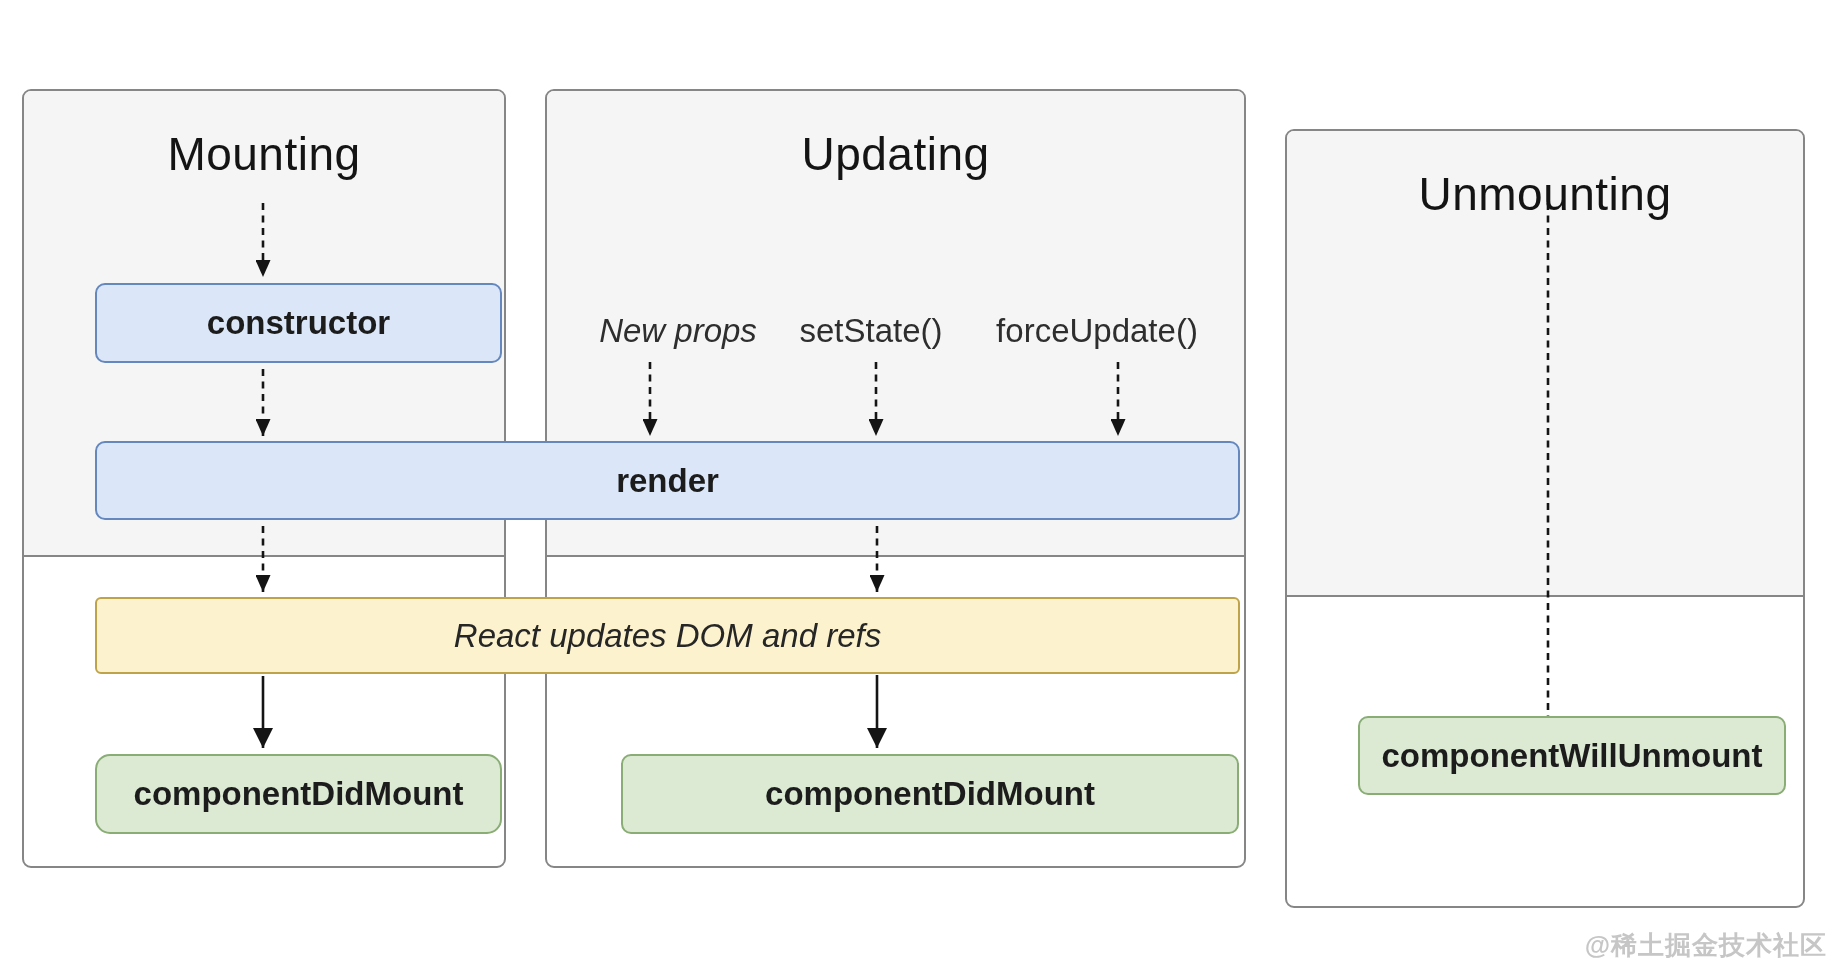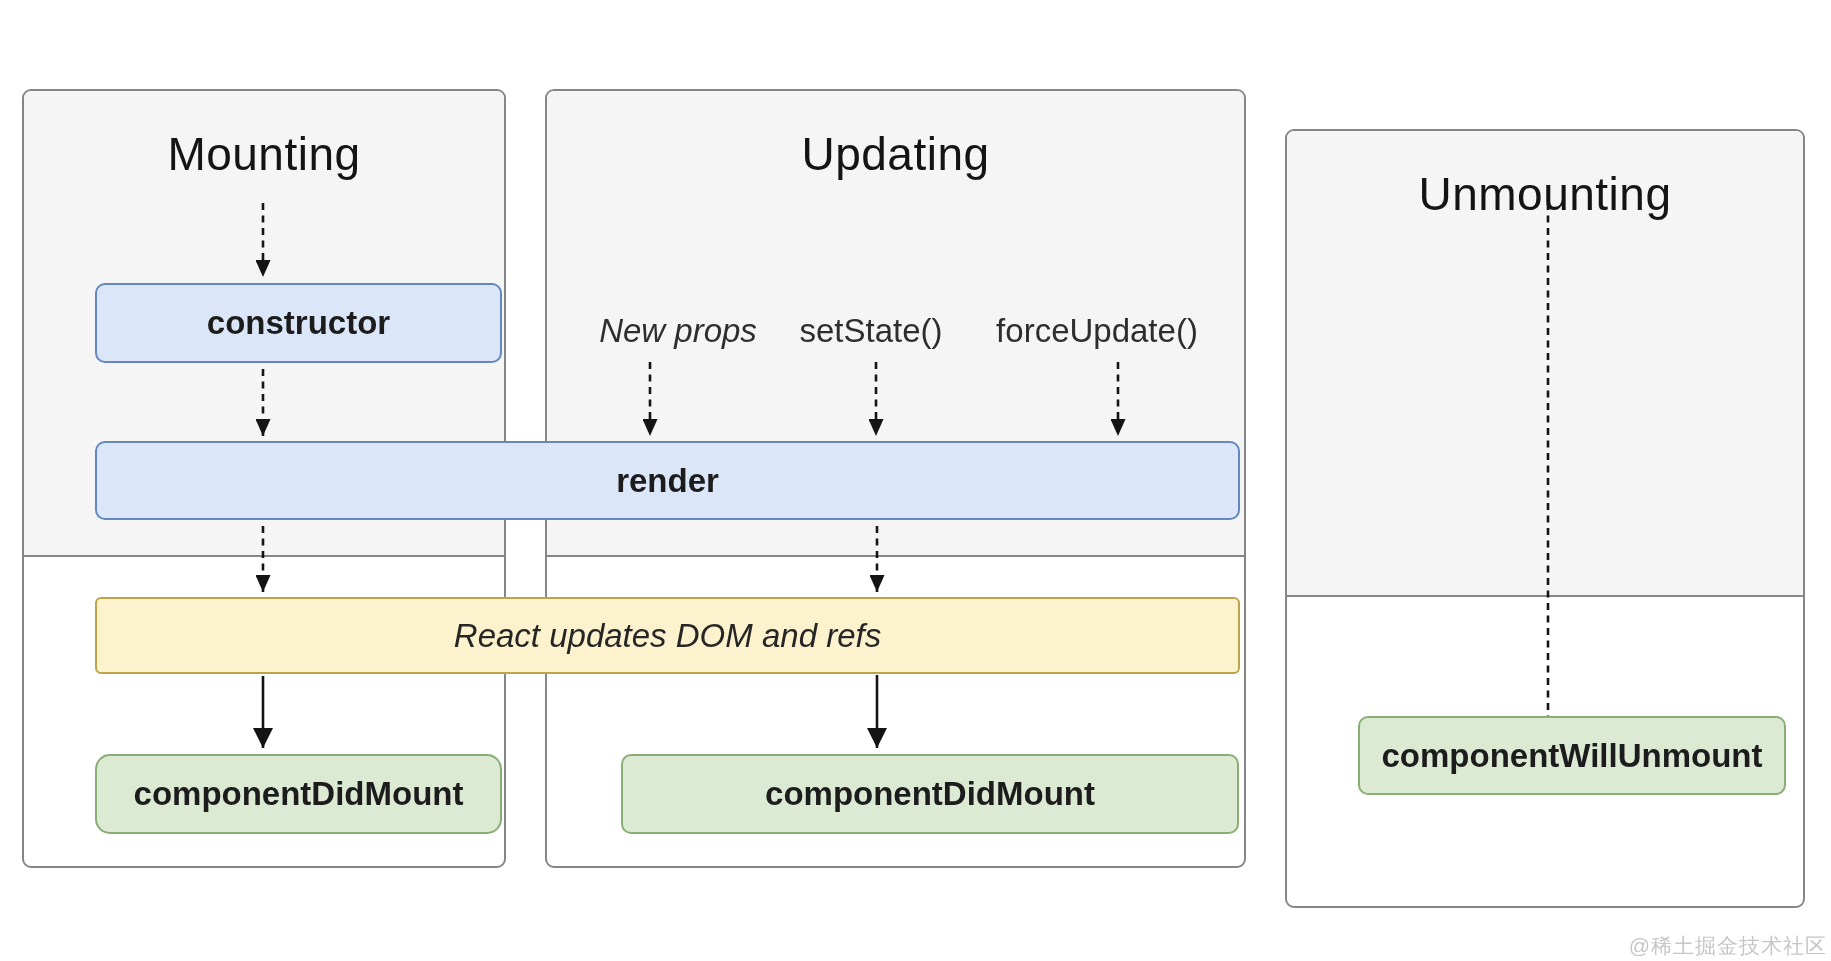--- a/index.html
+++ b/index.html
@@ -48,22 +48,22 @@
   .trigger.italic{font-style:italic;}
   .trigger-newprops{left:670px;margin-left:8px;}
   .trigger-setstate{left:871px;}
   .trigger-forceupdate{left:1097px;}
   
   .arrows{position:absolute;left:0;top:0;width:1831px;height:961px;pointer-events:none;}
   .arrow-line{stroke:var(--arrow,#141414);stroke-width:2.6px;fill:none;}
   .arrow-dashed{stroke-dasharray:7 5.5;}
   
   .watermark{
-    position:absolute;right:4px;bottom:5px;font-size:21px;line-height:21px;
-    color:var(--watermark-gray,#c6c6c6);letter-spacing:1px;
+    position:absolute;right:4px;bottom:5px;font-size:26px;line-height:21px;
+    color:var(--watermark-gray,#c6c6c6);letter-spacing:1px;font-weight:bold;
   }
 </style>
 </head>
 <body>
 
 <div class="stage">
 
   <div class="panel panel-mounting">
     <div class="panel-top"></div>
     <div class="col-title">Mounting</div>

